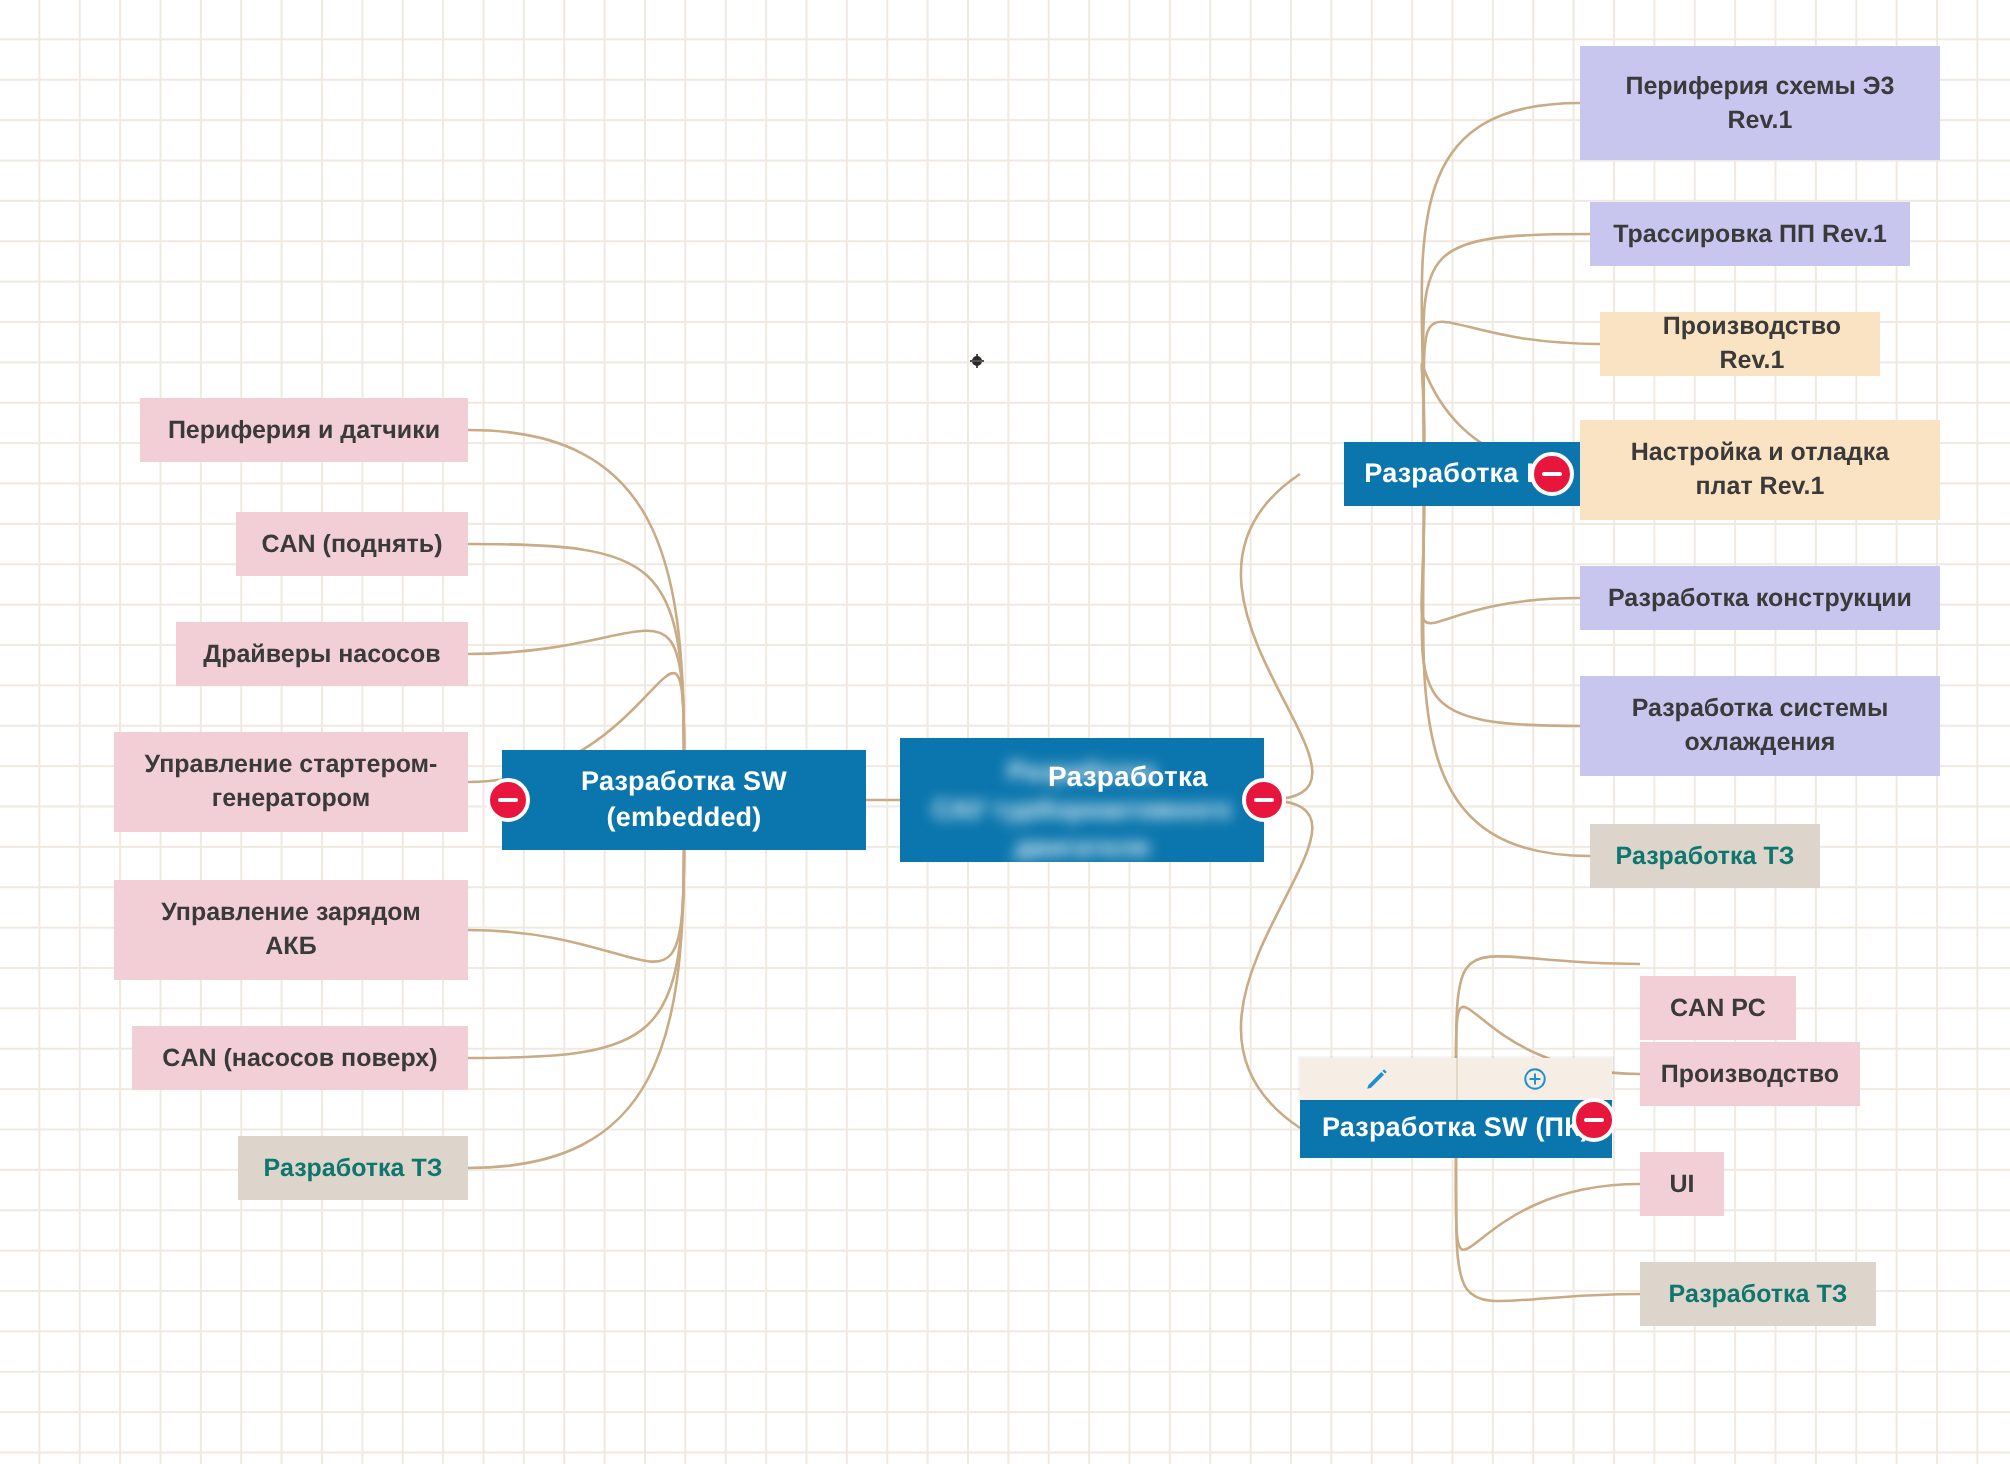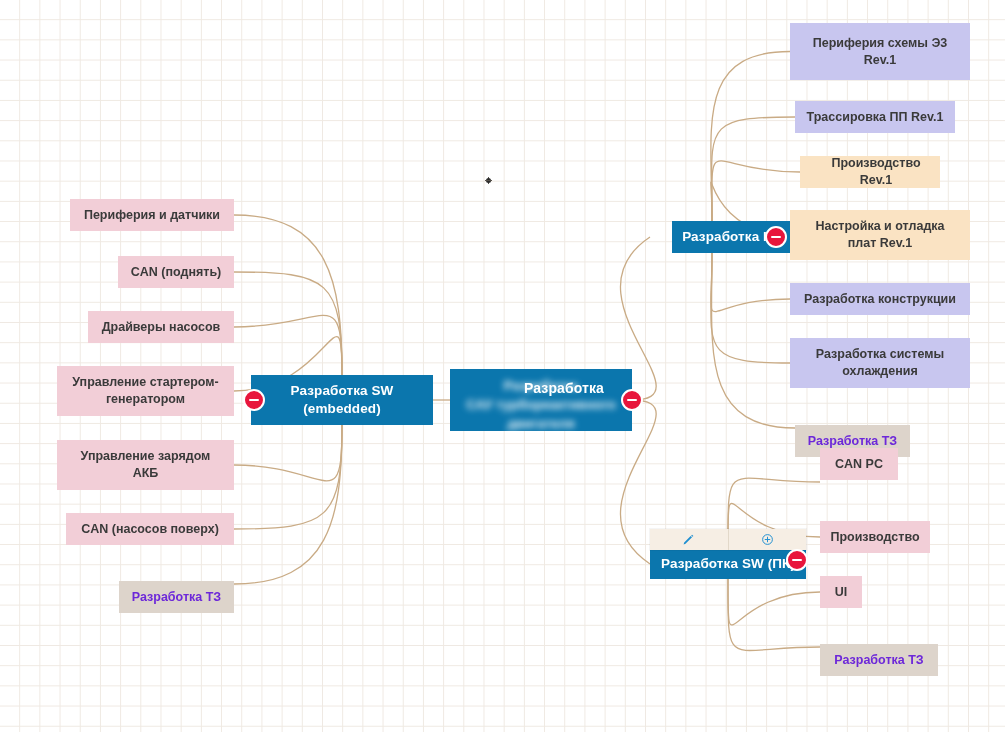--- a/index.html
+++ b/index.html
@@ -59,24 +59,23 @@
     font-size: 12.5px;
   }
   .node.beige {
     background: #fae3c3;
     color: #3a3a3a;
     font-weight: bold;
     font-size: 12.5px;
   }
   .node.grey {
     background: #ddd4cb;
-    color: #6d28d9;
-    font-weight: bold;
-    font-size: 12.5px;
-    margin-top: 13px;
+    color: #0f766e;
+    font-weight: bold;
+    font-size: 12.5px;
   }
   .collapse-btn {
     position: absolute;
     width: 22px;
     height: 22px;
     border-radius: 50%;
     background: #e8163c;
     border: 2px solid #ffffff;
     box-sizing: border-box;
     display: flex;
@@ -230,21 +229,21 @@
             <path d="M3 21l3.5-1 12-12-2.5-2.5-12 12z M17 4.5L19.5 7 21 5.5 18.5 3z" fill="#1f8fd1"></path>
           </svg>
         </div>
         <div class="toolbar-btn">
           <svg width="13" height="13" viewBox="0 0 24 24">
             <circle cx="12" cy="12" r="9" fill="none" stroke="#1f8fd1" stroke-width="1.8"></circle>
             <path d="M12 7v10 M7 12h10" stroke="#1f8fd1" stroke-width="1.8"></path>
           </svg>
         </div>
       </div>
-      <div class="node pink" style="left: 820px; top: 448px; width: 78px; height: 32px;">CAN PC</div>
+      <div class="node pink" style="left: 820px; top: 488px; width: 78px; height: 32px;">CAN PC</div>
       <div class="node pink" style="left: 820px; top: 521px; width: 110px; height: 32px;">Производство</div>
       <div class="node pink" style="left: 820px; top: 576px; width: 42px; height: 32px;">UI</div>
       <div class="node grey" style="left: 820px; top: 631px; width: 118px; height: 32px;">Разработка ТЗ</div>
     </div>
 
   <div class="cursor-dot" id="cursor" style="left: 485px; top: 177px;">
     <span class="cursor-core"></span>
   </div>
 </div>
 

